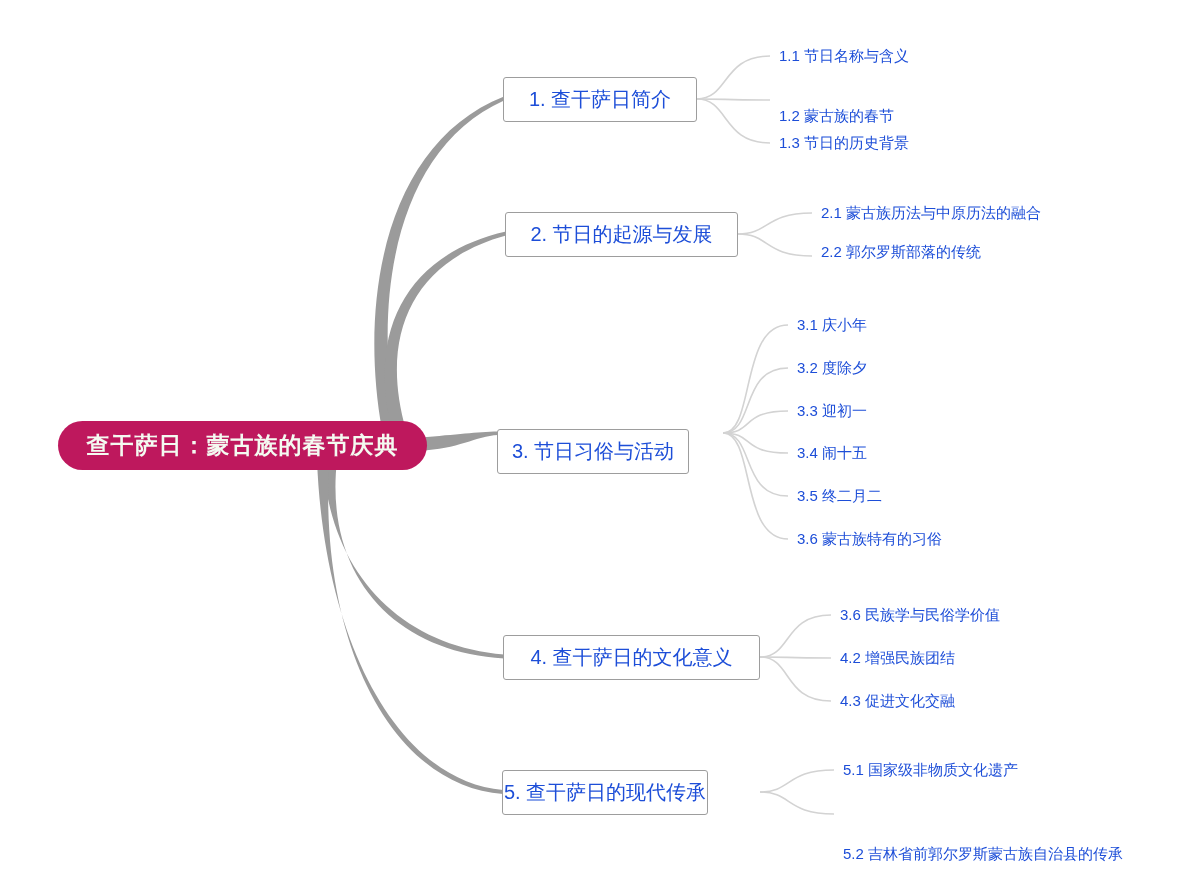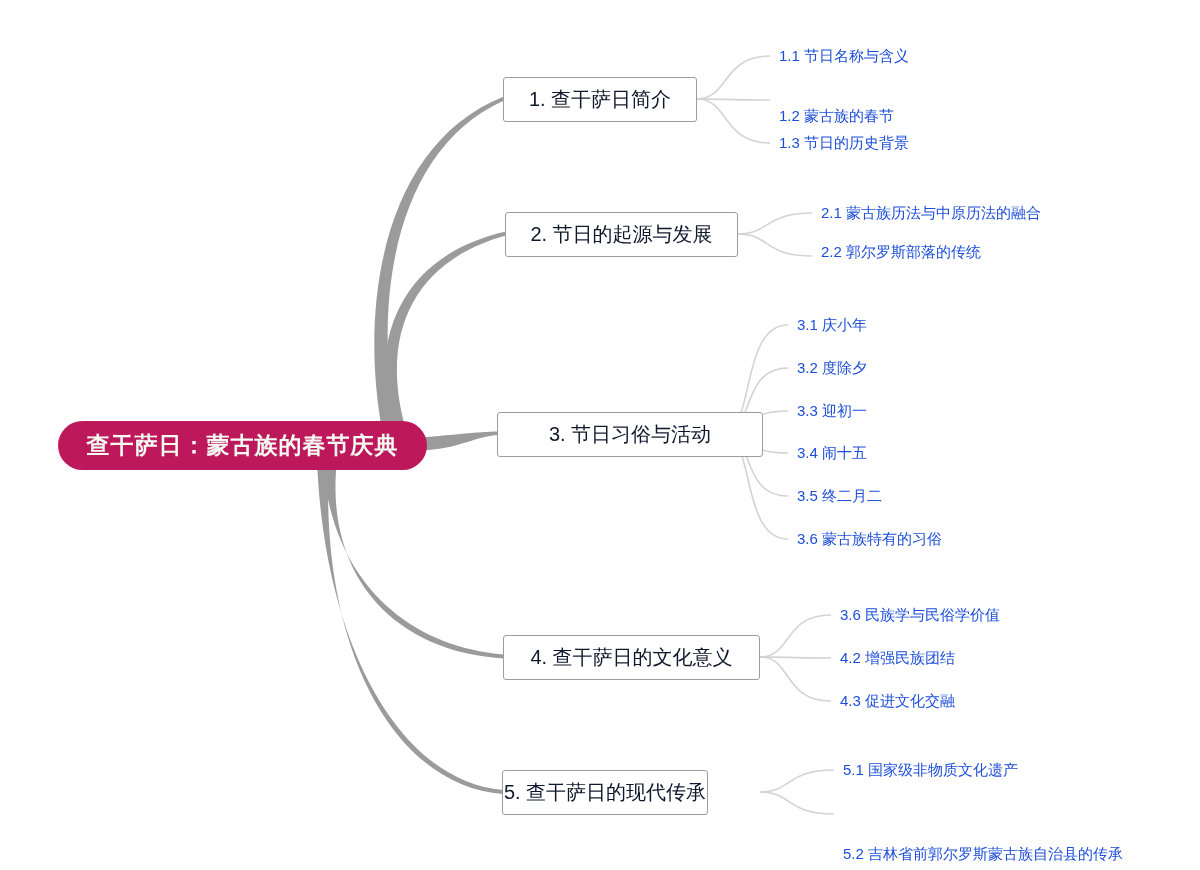--- a/index.html
+++ b/index.html
@@ -14,21 +14,21 @@
   .central-node{
     position:absolute;left:58px;top:421px;width:369px;height:49px;
     display:flex;align-items:center;justify-content:center;
     background:#be185d;color:#f4faf1;
     border-radius:25px;font-size:23px;font-weight:bold;
     letter-spacing:1px;white-space:nowrap;z-index:3;box-sizing:border-box;
   }
   .branch-box{
     position:absolute;height:45px;display:flex;align-items:center;justify-content:center;
     background:#ffffff;border:1.4px solid #9d9d9d;border-radius:3px;
-    font-size:20px;color:#0f172a;white-space:nowrap;z-index:2;box-sizing:border-box;
+    font-size:20px;color:#1d4ed8;white-space:nowrap;z-index:2;box-sizing:border-box;
   }
   .child-label{
     position:absolute;font-size:15px;line-height:20px;color:#1d4ed8;
     white-space:nowrap;z-index:2;
   }
 </style>
 </head>
 <body>
 
 <div id="canvas">
@@ -57,21 +57,21 @@
     </svg>
   <div class="central-node">查干萨日：蒙古族的春节庆典</div>
   <div id="nodes">
       <div class="branch-box" style="left: 503px; top: 76.5px; width: 194px;">1. 查干萨日简介</div>
       <div class="child-label" style="left: 779px; top: 46px;">1.1 节日名称与含义</div>
       <div class="child-label" style="left: 779px; top: 106px;">1.2 蒙古族的春节</div>
       <div class="child-label" style="left: 779px; top: 133px;">1.3 节日的历史背景</div>
       <div class="branch-box" style="left: 505px; top: 211.5px; width: 233px;">2. 节日的起源与发展</div>
       <div class="child-label" style="left: 821px; top: 203px;">2.1 蒙古族历法与中原历法的融合</div>
       <div class="child-label" style="left: 821px; top: 242px;">2.2 郭尔罗斯部落的传统</div>
-      <div class="branch-box" style="left: 497px; top: 412px; width: 266px;">3. 节日习俗与活动</div>
+      <div class="branch-box" style="left: 497px; top: 429px; width: 192px;">3. 节日习俗与活动</div>
       <div class="child-label" style="left: 797px; top: 315px;">3.1 庆小年</div>
       <div class="child-label" style="left: 797px; top: 358px;">3.2 度除夕</div>
       <div class="child-label" style="left: 797px; top: 401px;">3.3 迎初一</div>
       <div class="child-label" style="left: 797px; top: 443px;">3.4 闹十五</div>
       <div class="child-label" style="left: 797px; top: 486px;">3.5 终二月二</div>
       <div class="child-label" style="left: 797px; top: 529px;">3.6 蒙古族特有的习俗</div>
       <div class="branch-box" style="left: 503px; top: 634.5px; width: 257px;">4. 查干萨日的文化意义</div>
       <div class="child-label" style="left: 840px; top: 605px;">3.6 民族学与民俗学价值</div>
       <div class="child-label" style="left: 840px; top: 648px;">4.2 增强民族团结</div>
       <div class="child-label" style="left: 840px; top: 691px;">4.3 促进文化交融</div>

